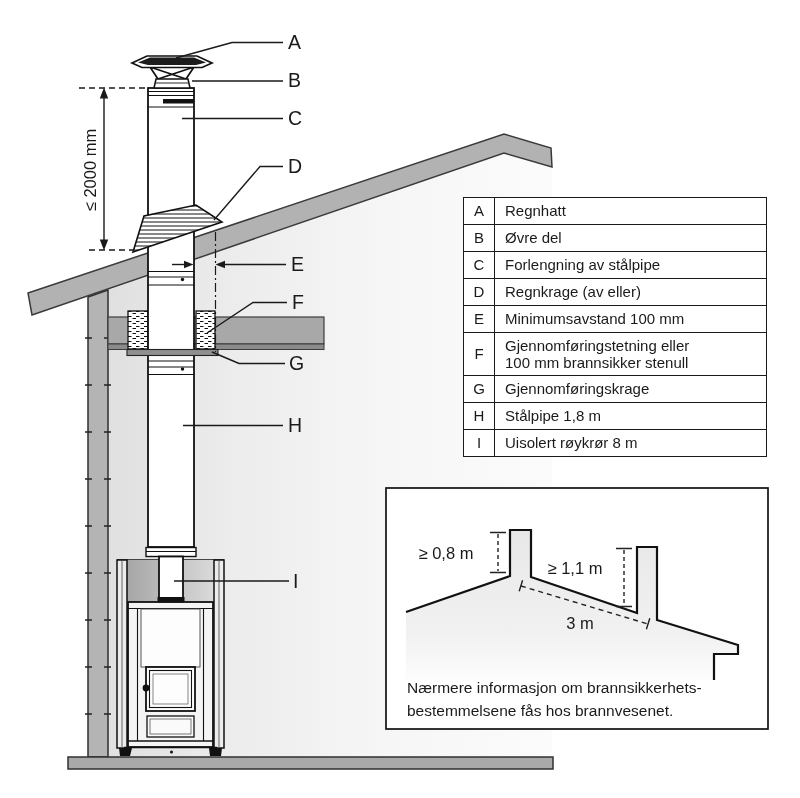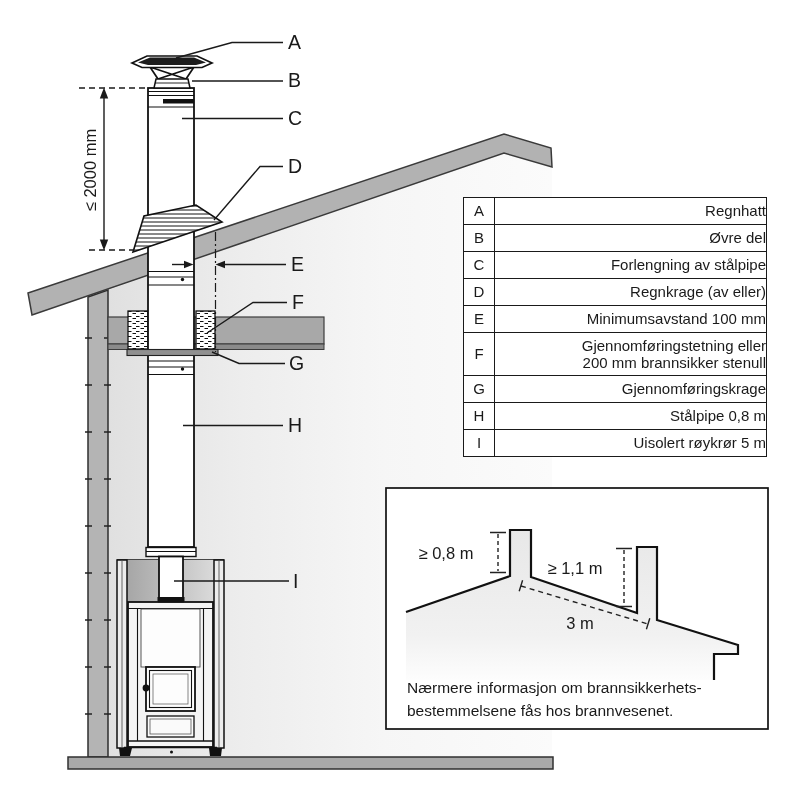--- a/index.html
+++ b/index.html
@@ -4,21 +4,21 @@
 <style>
   html,body{margin:0;padding:0;background:#ffffff;}
   #page{position:relative;width:800px;height:798px;background:#ffffff;overflow:hidden;
         font-family:"Liberation Sans", sans-serif;color:#1a1a1a;}
   #scene{position:absolute;left:0;top:0;}
   
   #legend{position:absolute;left:463px;top:197px;width:304px;border-collapse:collapse;
           table-layout:fixed;font-size:15px;line-height:1.15;color:#1a1a1a;background:#ffffff;}
   #legend td{border:1.5px solid #1a1a1a;padding:0;vertical-align:middle;background:#ffffff;}
   #legend td.k{width:30px;text-align:center;}
-  #legend td.d{padding-left:10px;text-align:right;}
+  #legend td.d{padding-left:10px;}
   #legend tr.s{height:27px;}
   #legend tr.dbl{height:43px;}
   .svgtext{font-family:"Liberation Sans", sans-serif;fill:#1a1a1a;}
 </style>
 </head>
 <body>
 
 <div id="page">
 
 <svg id="scene" width="800" height="798" viewBox="0 0 800 798">
@@ -210,31 +210,31 @@
     <td class="d">Regnkrage (av eller)</td>
   </tr>
   <tr class="s">
     <td class="k">E</td>
     <td class="d">Minimumsavstand 100 mm</td>
   </tr>
   <tr class="dbl">
     <td class="k">F</td>
     <td class="d">
       <div>Gjennomføringstetning eller</div>
-      <div>200 mm brannsikker stenull</div>
+      <div>100 mm brannsikker stenull</div>
     </td>
   </tr>
   <tr class="s">
     <td class="k">G</td>
     <td class="d">Gjennomføringskrage</td>
   </tr>
   <tr class="s">
     <td class="k">H</td>
-    <td class="d">Stålpipe 0,8 m</td>
+    <td class="d">Stålpipe 1,8 m</td>
   </tr>
   <tr class="s">
     <td class="k">I</td>
-    <td class="d">Uisolert røykrør 5 m</td>
+    <td class="d">Uisolert røykrør 8 m</td>
   </tr>
 </tbody>
     </table>
 
 </div>
 
 </body></html>

